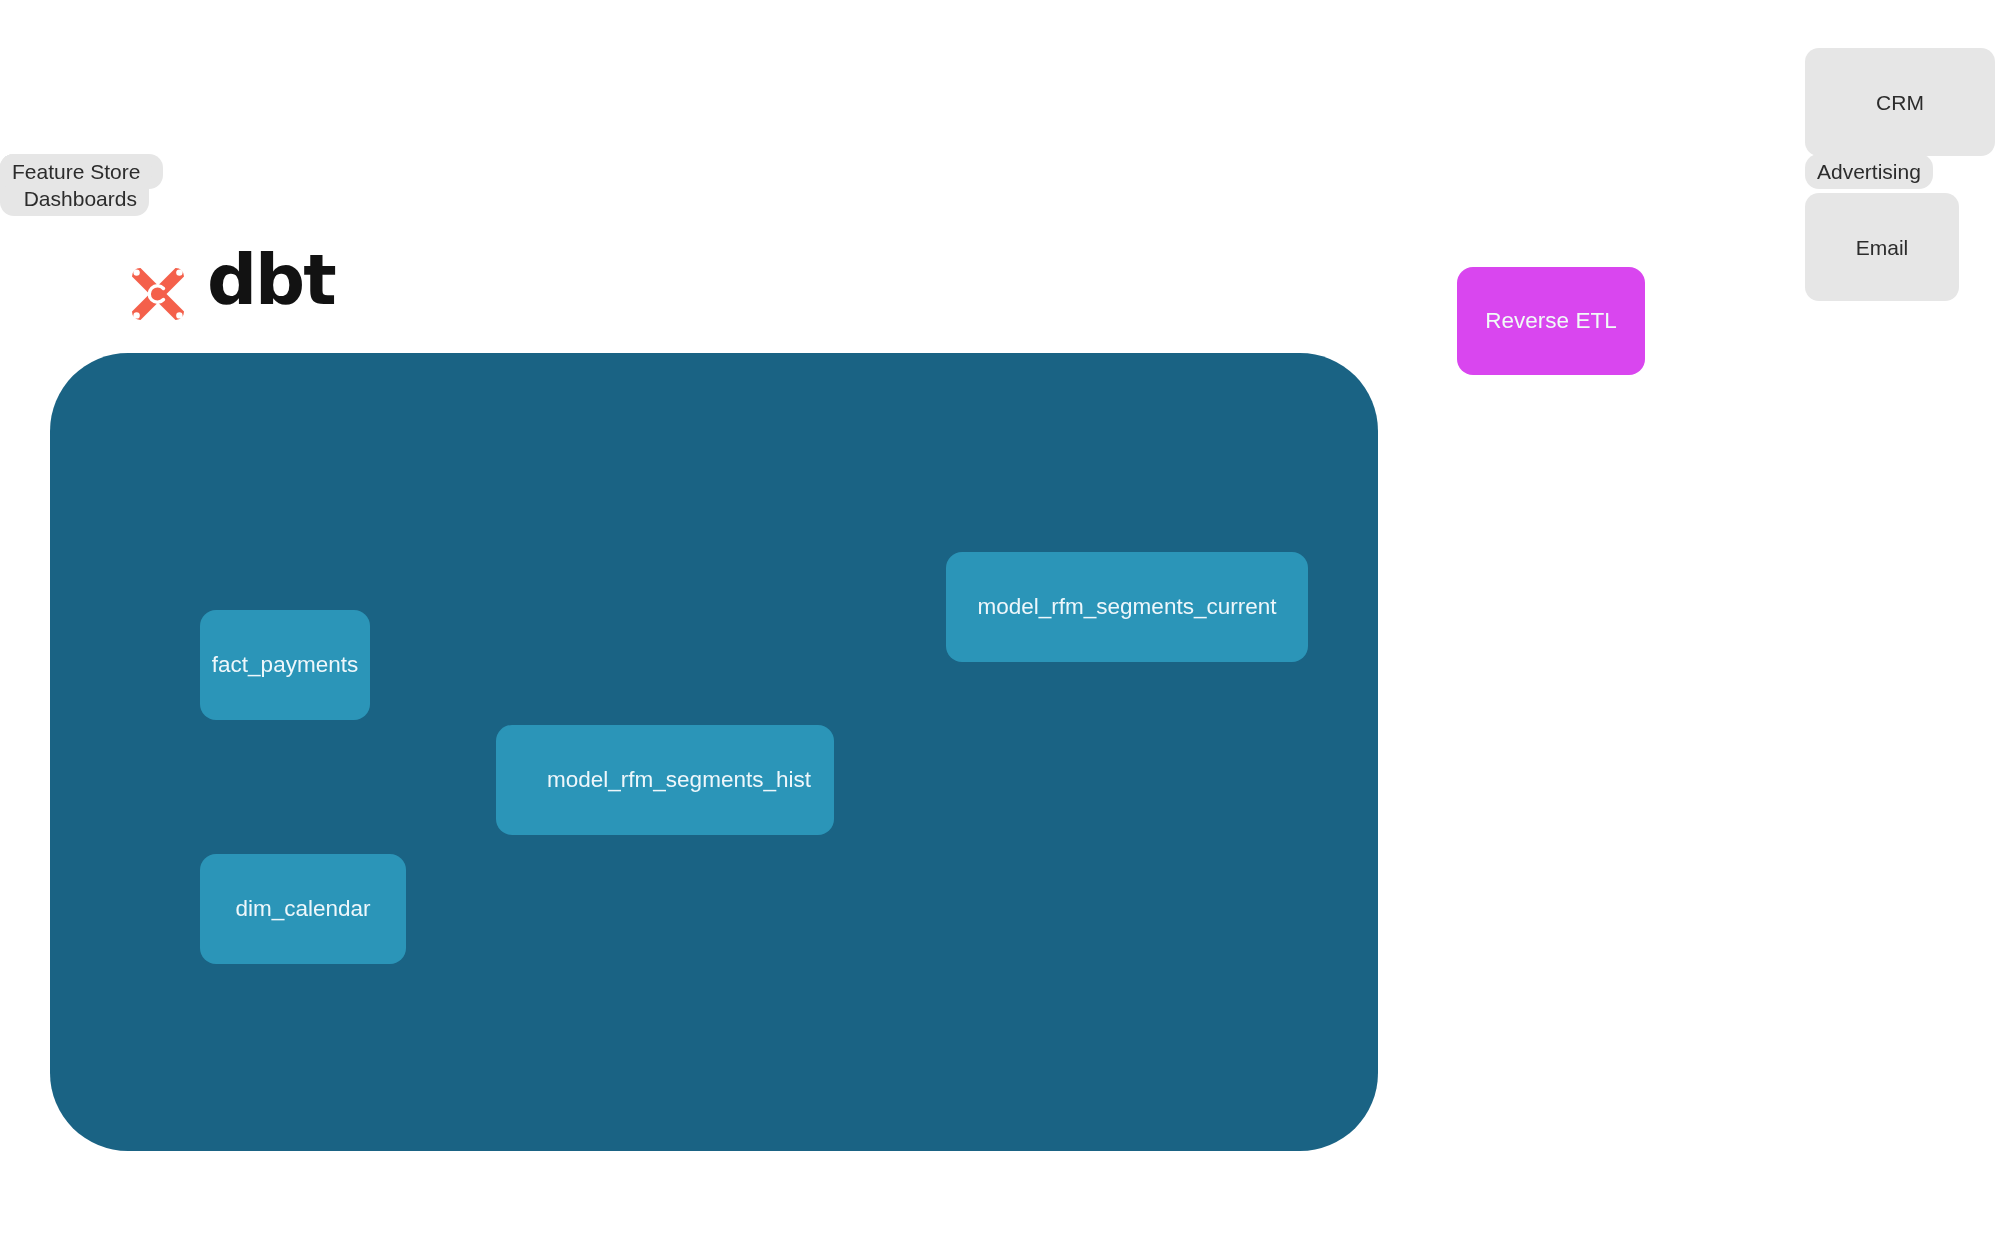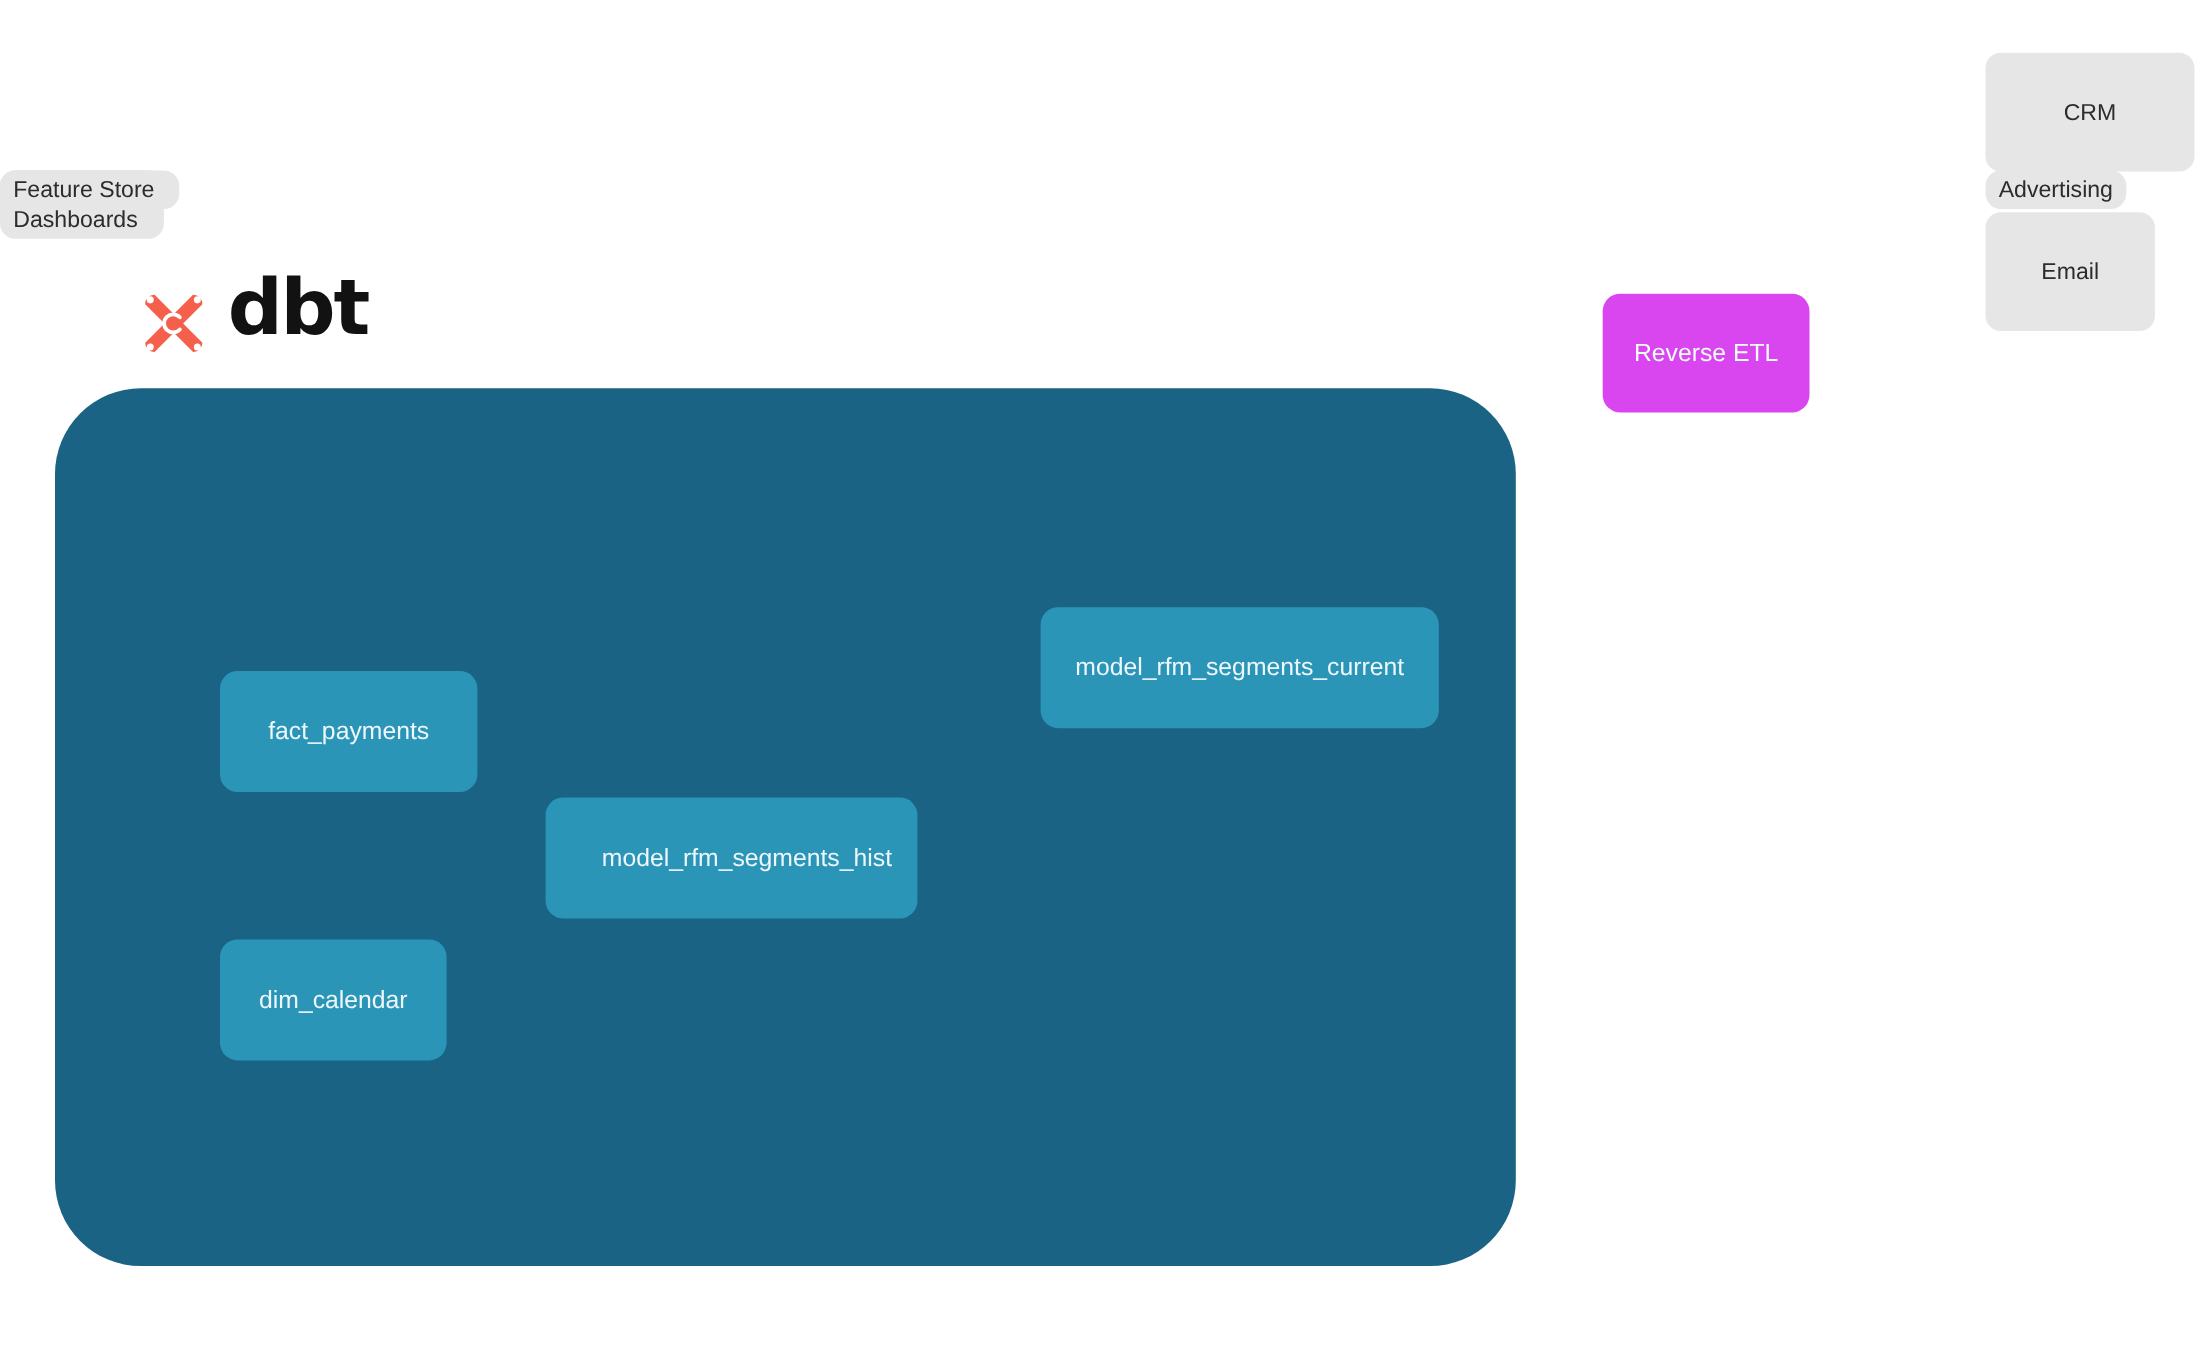--- a/index.html
+++ b/index.html
@@ -53,21 +53,21 @@
     background: #1a6384;
     border-radius: 78px;
   }
 
   
   .node {
     position: absolute;
     display: flex;
     align-items: center;
     justify-content: center;
-    text-align: left;
+    text-align: right;
     box-sizing: border-box;
     padding: 4px 12px;
   }
   .node-model {
     background: #2b95b8;
     border-radius: 16px;
     color: #eef7fb;
     font-size: 22.5px;
     line-height: 28px;
     margin-left: 28px;
@@ -80,21 +80,21 @@
     line-height: 28px;
   }
   .node-grey {
     background: #e6e6e6;
     border-radius: 14px;
     color: #2c2c2c;
     font-size: 21px;
     line-height: 27px;
   }
 
-  #node-fact-payments       { left: 172px;  top: 610px;  width: 234px; height: 110px; }
+  #node-fact-payments       { left: 172px;  top: 610px;  width: 170px; height: 110px; }
   #node-dim-calendar        { left: 172px;  top: 854px;  width: 206px; height: 110px; }
   #node-hist                { left: 468px;  top: 725px;  width: 338px; height: 110px; padding-left: 40px; }
   #node-current             { left: 918px;  top: 552px;  width: 362px; height: 110px; }
   #node-reverse-etl         { left: 1457px; top: 267px;  width: 188px; height: 108px; }
 
   #node-crm                 { left: 1805px; top: 48px;   width: 190px; height: 108px; }
   #node-email               { left: 1805px; top: 193px;  width: 154px; height: 108px; }
   #node-advertising         { left: 1805px; top": 0;     }
   #node-advertising         { left: 1805px; top: 331px;  width: 190px; height: 108px; }
   #node-sms                 { left: 1805px; top: 469px;  width: 190px; height: 108px; }

